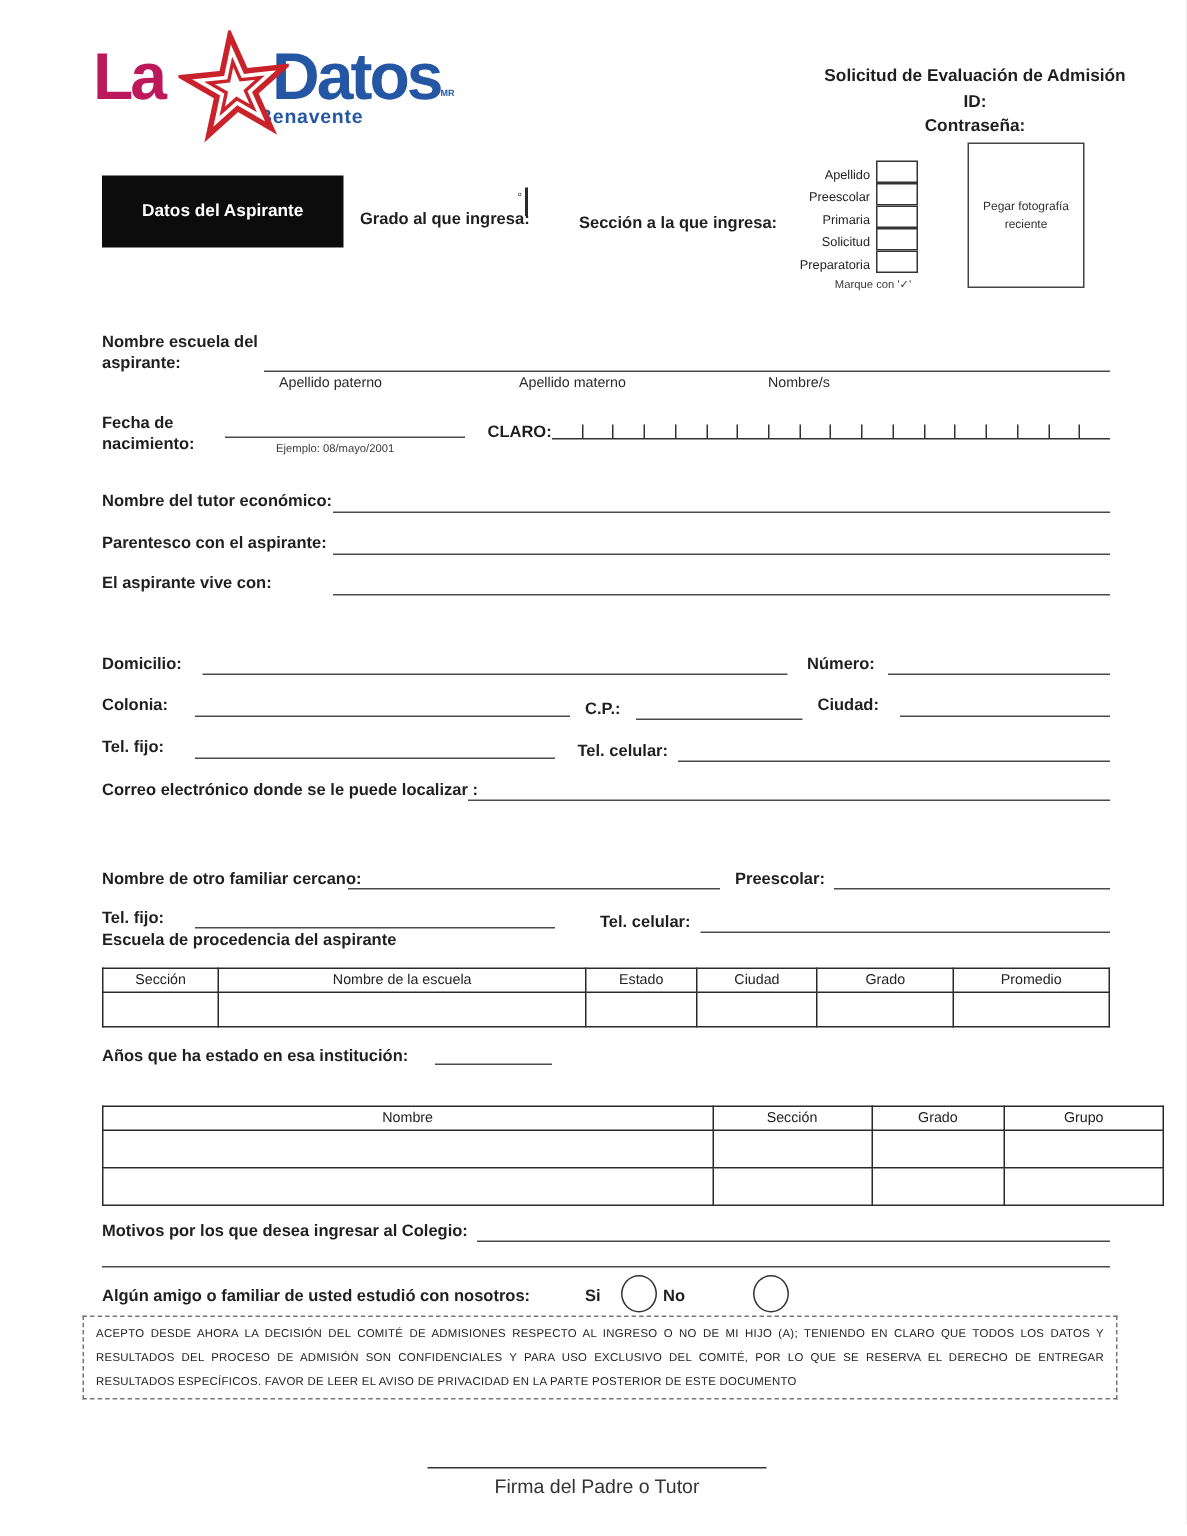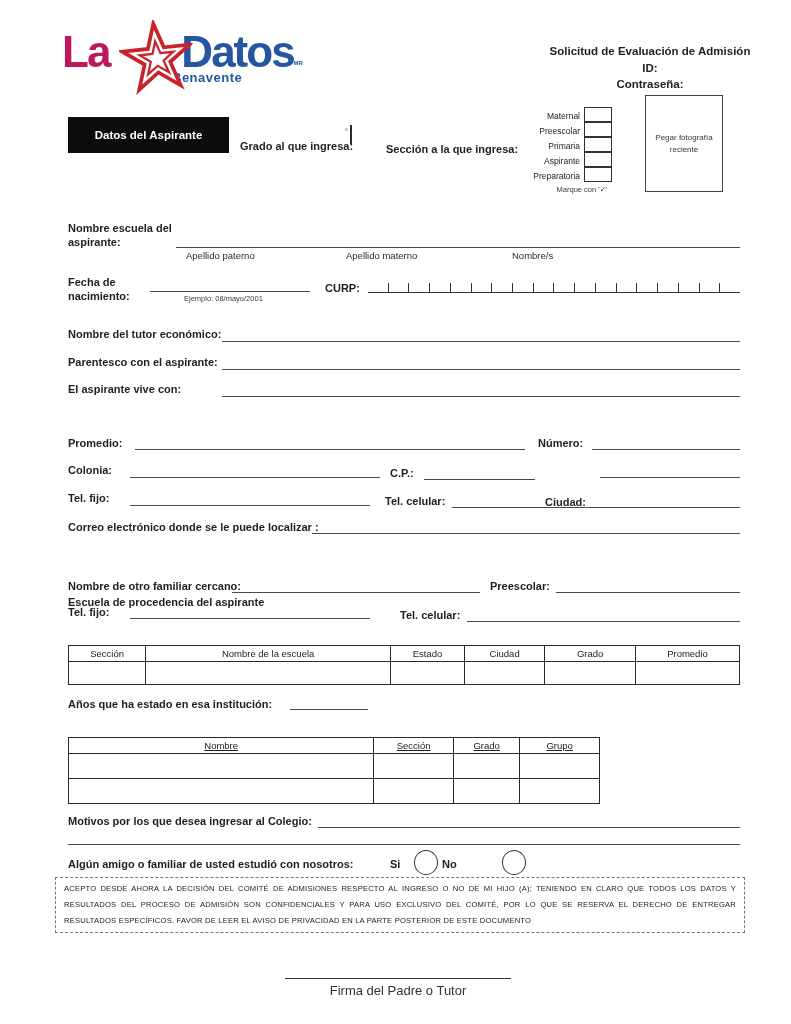--- a/index.html
+++ b/index.html
@@ -76,67 +76,67 @@
     <div>ID:</div>
     <div>Contraseña:</div>
   </div>
 
   
   <div class="abs photo-box" style="left:645px;top:95px;width:76px;height:95px;">
     <span>Pegar fotografía reciente</span>
   </div>
 
   
-  <div class="abs black-box" style="left:68px;top:117px;width:161px;height:36px;">
+  <div class="abs black-box" style="left:68px;top:117px;width:161px;height:48px;">
     <span>Datos del Aspirante</span>
   </div>
 
   <span class="abs lbl" style="left:240px;top:140px;">Grado al que ingresa:</span>
   <span class="abs grade-box" style="left:350px;top:126px;width:26px;height:30px;">
     <span class="grade-mark">°</span>
   </span>
 
   <span class="abs lbl" style="left:386px;top:143px;">Sección a la que ingresa:</span>
 
   <div class="abs" style="left:522px;top:108px;width:92px;">
     <div class="opt-row">
-      <span class="opt-label">Maternal</span>
+      <span class="opt-label">Apellido</span>
       <span class="opt-box"></span>
     </div>
     <div class="opt-row">
       <span class="opt-label">Preescolar</span>
       <span class="opt-box"></span>
     </div>
     <div class="opt-row">
       <span class="opt-label">Primaria</span>
       <span class="opt-box"></span>
     </div>
     <div class="opt-row">
-      <span class="opt-label">Aspirante</span>
+      <span class="opt-label">Solicitud</span>
       <span class="opt-box"></span>
     </div>
     <div class="opt-row">
       <span class="opt-label">Preparatoria</span>
       <span class="opt-box"></span>
     </div>
     <div class="tiny" style="text-align:center;margin-top:2px;margin-left:28px;">Marque con '✓'</div>
   </div>
 
   
   <div class="abs lbl" style="left:68px;top:222px;width:110px;">Nombre escuela del aspirante:</div>
   <div class="abs line" style="left:176px;top:222px;width:564px;height:25px;"></div>
   <span class="abs subline" style="left:186px;top:250px;">Apellido paterno</span>
   <span class="abs subline" style="left:346px;top:250px;">Apellido materno</span>
   <span class="abs subline" style="left:512px;top:250px;">Nombre/s</span>
 
   
   <div class="abs lbl" style="left:68px;top:276px;width:90px;">Fecha de nacimiento:</div>
   <div class="abs line" style="left:150px;top:272px;width:160px;height:19px;"></div>
   <span class="abs tiny" style="left:184px;top:294px;">Ejemplo: 08/mayo/2001</span>
-  <span class="abs lbl" style="left:325px;top:282px;">CURP:</span>
+  <span class="abs lbl" style="left:325px;top:282px;">CLARO:</span>
   <div class="abs curp-line" style="left:368px;top:277px;width:372px;">
       <span class="curp-cell"></span>
       <span class="curp-cell"></span>
       <span class="curp-cell"></span>
       <span class="curp-cell"></span>
       <span class="curp-cell"></span>
       <span class="curp-cell"></span>
       <span class="curp-cell"></span>
       <span class="curp-cell"></span>
       <span class="curp-cell"></span>
@@ -155,30 +155,30 @@
   <span class="abs lbl" style="left:68px;top:328px;">Nombre del tutor económico:</span>
   <div class="abs line" style="left:222px;top:322px;width:518px;height:19px;"></div>
 
   <span class="abs lbl" style="left:68px;top:356px;">Parentesco con el aspirante:</span>
   <div class="abs line" style="left:222px;top:350px;width:518px;height:19px;"></div>
 
   <span class="abs lbl" style="left:68px;top:383px;">El aspirante vive con:</span>
   <div class="abs line" style="left:222px;top:377px;width:518px;height:19px;"></div>
 
   
-  <span class="abs lbl" style="left:68px;top:437px;">Promedio:</span>
+  <span class="abs lbl" style="left:68px;top:437px;">Domicilio:</span>
   <div class="abs line" style="left:135px;top:431px;width:390px;height:18px;"></div>
   <span class="abs lbl" style="left:538px;top:437px;">Número:</span>
   <div class="abs line" style="left:592px;top:431px;width:148px;height:18px;"></div>
 
   <span class="abs lbl" style="left:68px;top:464px;">Colonia:</span>
   <div class="abs line" style="left:130px;top:459px;width:250px;height:18px;"></div>
   <span class="abs lbl" style="left:390px;top:467px;">C.P.:</span>
   <div class="abs line" style="left:424px;top:461px;width:111px;height:18px;"></div>
-  <span class="abs lbl" style="left:545px;top:464px;margin-top:32px;">Ciudad:</span>
+  <span class="abs lbl" style="left:545px;top:464px;">Ciudad:</span>
   <div class="abs line" style="left:600px;top:459px;width:140px;height:18px;"></div>
 
   <span class="abs lbl" style="left:68px;top:492px;">Tel. fijo:</span>
   <div class="abs line" style="left:130px;top:487px;width:240px;height:18px;"></div>
   <span class="abs lbl" style="left:385px;top:495px;">Tel. celular:</span>
   <div class="abs line" style="left:452px;top:489px;width:288px;height:18px;"></div>
 
   <span class="abs lbl" style="left:68px;top:521px;">Correo electrónico donde se le puede localizar :</span>
   <div class="abs line" style="left:312px;top:515px;width:428px;height:18px;"></div>
 
@@ -187,21 +187,21 @@
   <div class="abs line" style="left:232px;top:574px;width:248px;height:18px;"></div>
   <span class="abs lbl" style="left:490px;top:580px;">Preescolar:</span>
   <div class="abs line" style="left:556px;top:574px;width:184px;height:18px;"></div>
 
   <span class="abs lbl" style="left:68px;top:606px;">Tel. fijo:</span>
   <div class="abs line" style="left:130px;top:600px;width:240px;height:18px;"></div>
   <span class="abs lbl" style="left:400px;top:609px;">Tel. celular:</span>
   <div class="abs line" style="left:467px;top:603px;width:273px;height:18px;"></div>
 
   
-  <span class="abs lbl" style="left:68px;top:596px;">Escuela de procedencia del aspirante</span>
+  <span class="abs lbl" style="left:68px;top:621px;">Escuela de procedencia del aspirante</span>
   <div class="abs" style="left:68px;top:645px;width:672px;">
     <table class="grid">
       <colgroup>
         <col style="width:11.5%">
           <col style="width:36.5%">
           <col style="width:11%">
         <col style="width:12%">
           <col style="width:13.5%">
           <col style="width:15.5%">
       </colgroup>
@@ -223,21 +223,21 @@
         <td></td>
       </tr>
     </tbody>
       </table>
   </div>
 
   
   <span class="abs lbl" style="left:68px;top:698px;">Años que ha estado en esa institución:</span>
   <div class="abs line" style="left:290px;top:693px;width:78px;height:16px;"></div>
 
-  <div class="abs" style="left:68px;top:737px;width:532px;text-decoration:underline;">
+  <div class="abs" style="left:68px;top:737px;width:708px;">
     <table class="grid">
       <colgroup>
         <col style="width:57.5%">
           <col style="width:15%">
           <col style="width:12.5%">
           <col style="width:15%">
       </colgroup>
       <tbody>
           <tr>
         <th>Nombre</th>

